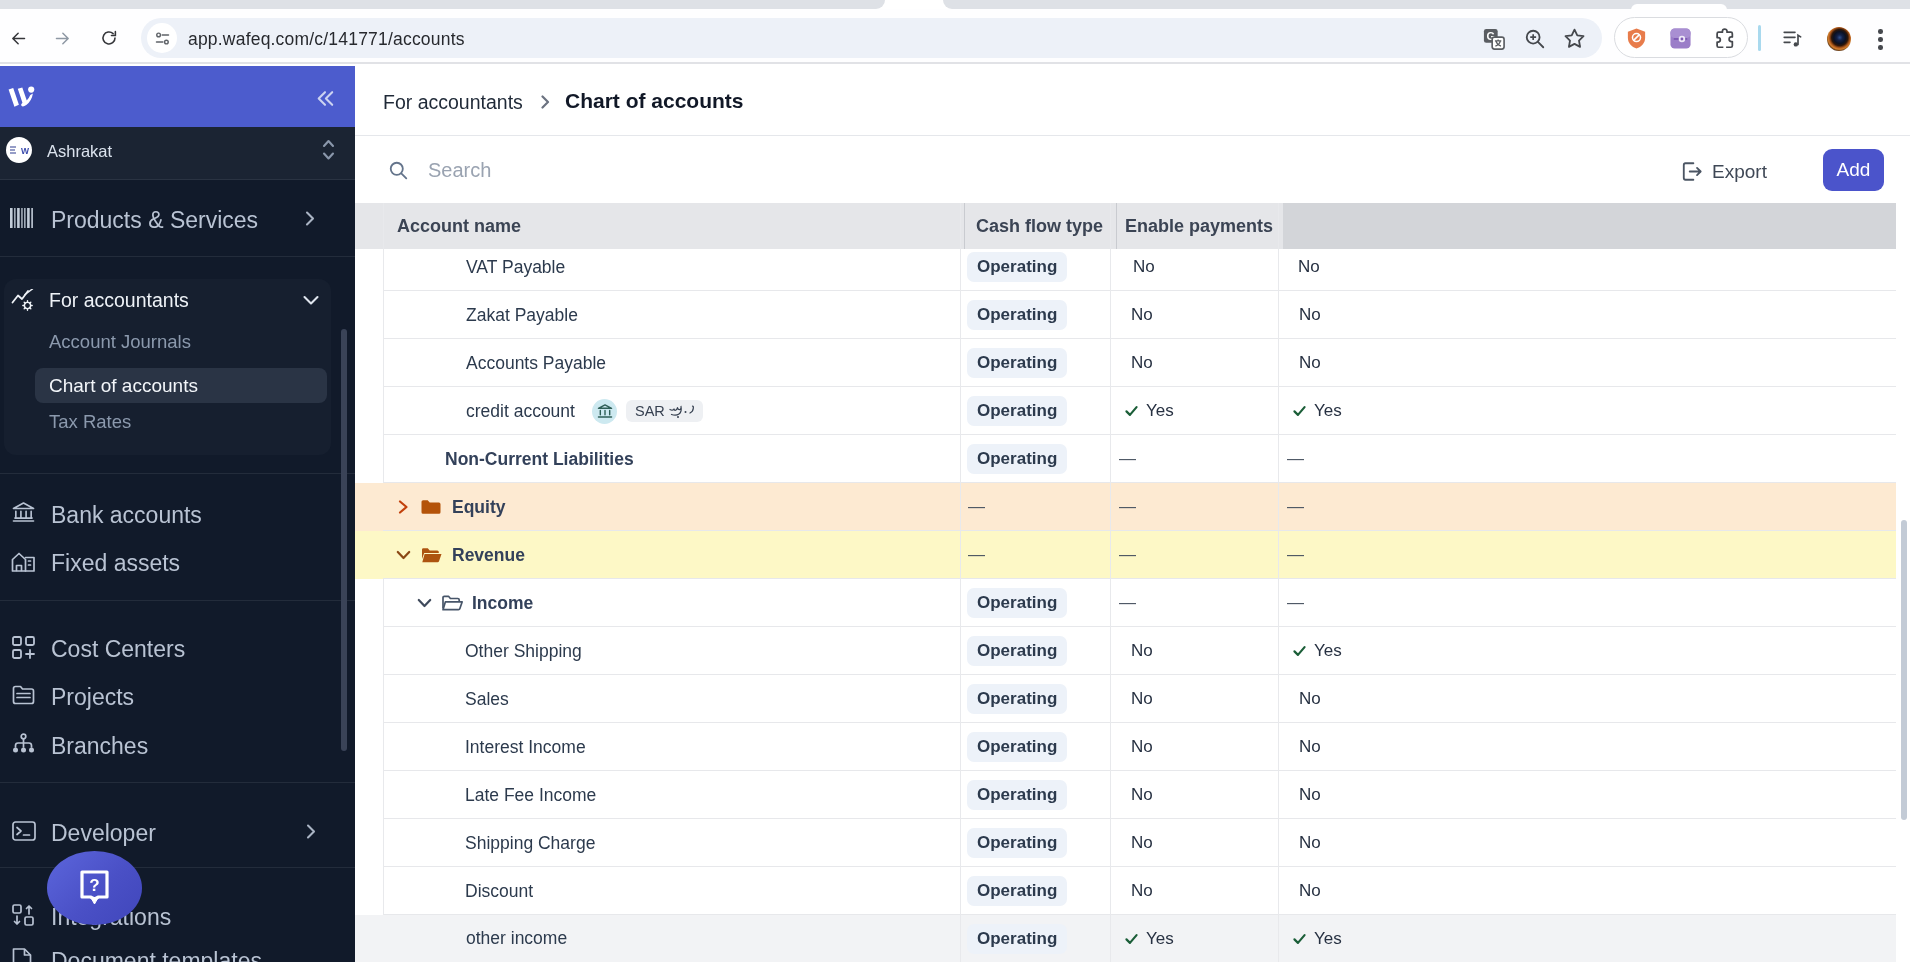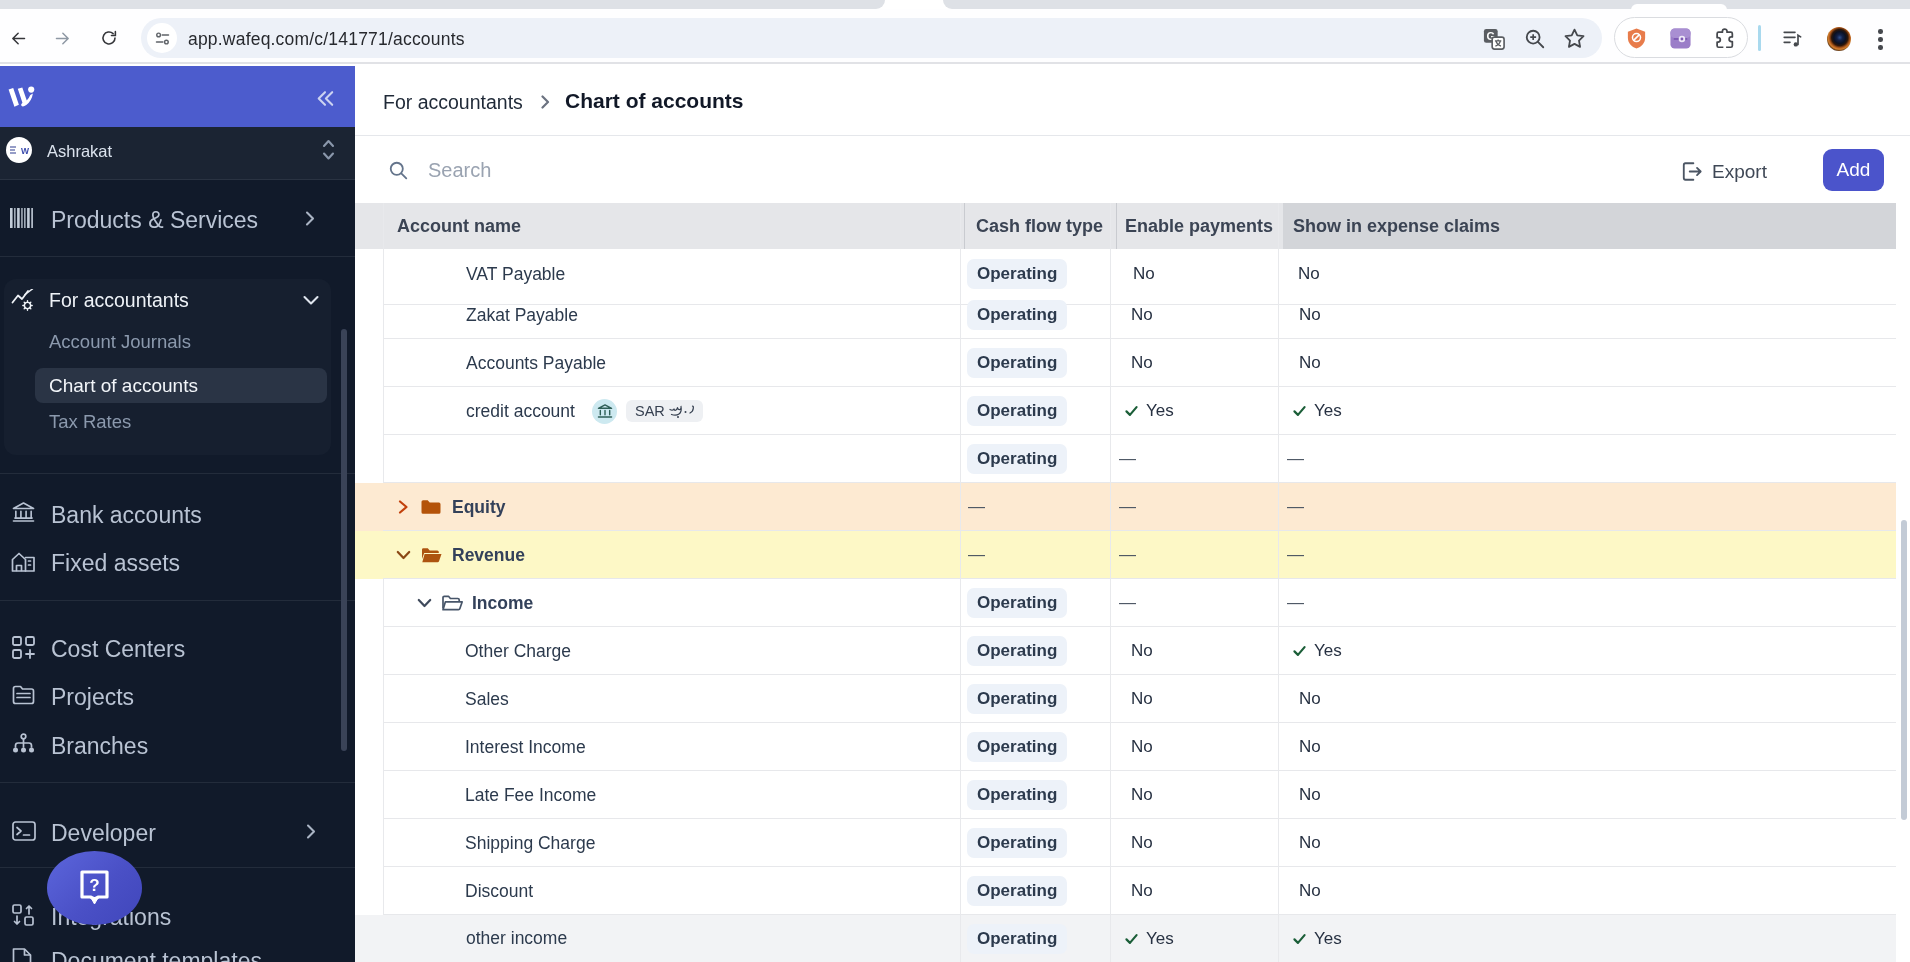--- a/index.html
+++ b/index.html
@@ -290,25 +290,24 @@
     <div class="abs" style="left:1357px;top:95px;font-size:19px;color:#3f4856">Export</div>
     <div class="abs" id="addbtn">Add</div>
     <div class="abs" id="thead">
       <div class="darkcol"></div>
       <div style="position:absolute;left:28px;top:0;width:1px;height:46px;background:#d5d7db"></div>
       <div style="position:absolute;left:609px;top:0;width:1px;height:46px;background:#c9cbd0"></div>
       <div style="position:absolute;left:761px;top:0;width:1px;height:46px;background:#c9cbd0"></div>
       <div class="th" style="left:42px">Account name</div>
       <div class="th" style="left:621px">Cash flow type</div>
       <div class="th" style="left:770px">Enable payments</div>
-      <div class="th" style="left:938px">Show in expense claims</div>
     </div>
     <div class="abs" id="tbody">
 
-      <div class="row" style="top:183px;height:56px">
+      <div class="row" style="top:183px;height:42px">
         <div class="cell" style="left:111px;top:-3px">
             <span class="name">VAT Payable</span>
           </div>
         <div class="cell" style="left:612px;top:-3px">
             <span class="chip">Operating</span>
           </div>
         <div class="cell" style="left:778px;top:-3px">
             <span class="no">No</span>
           </div>
         <div class="cell" style="left:943px;top:-3px">
@@ -381,20 +380,23 @@
         <div class="cell" style="left:937px">
             <svg class="ck" width="15" height="14" viewBox="0 0 19 18" fill="none" stroke="#1b5e38" stroke-width="2.8" stroke-linecap="round" stroke-linejoin="round">
               <path d="M3 9.5l4.5 4.5L16 4"></path>
             </svg>
             <span class="yes">Yes</span>
           </div>
         <div class="rbline"></div>
       </div>
 
       <div class="row" style="top:369px;height:48px">
+        <div class="cell" style="left:90px">
+            <span class="name bold">Non-Current Liabilities</span>
+          </div>
         <div class="cell" style="left:612px">
             <span class="chip">Operating</span>
           </div>
         <div class="cell" style="left:764px">
             <span class="dash">—</span>
           </div>
         <div class="cell" style="left:932px">
             <span class="dash">—</span>
           </div>
         <div class="rbline"></div>
@@ -475,21 +477,21 @@
             <span class="dash">—</span>
           </div>
         <div class="cell" style="left:932px">
             <span class="dash">—</span>
           </div>
         <div class="rbline"></div>
       </div>
 
       <div class="row" style="top:561px;height:48px">
         <div class="cell" style="left:110px">
-            <span class="name">Other Charge</span>
+            <span class="name">Other Shipping</span>
           </div>
         <div class="cell" style="left:612px">
             <span class="chip">Operating</span>
           </div>
         <div class="cell" style="left:776px">
             <span class="no">No</span>
           </div>
         <div class="cell" style="left:937px">
             <svg class="ck" width="15" height="14" viewBox="0 0 19 18" fill="none" stroke="#1b5e38" stroke-width="2.8" stroke-linecap="round" stroke-linejoin="round">
               <path d="M3 9.5l4.5 4.5L16 4"></path>

